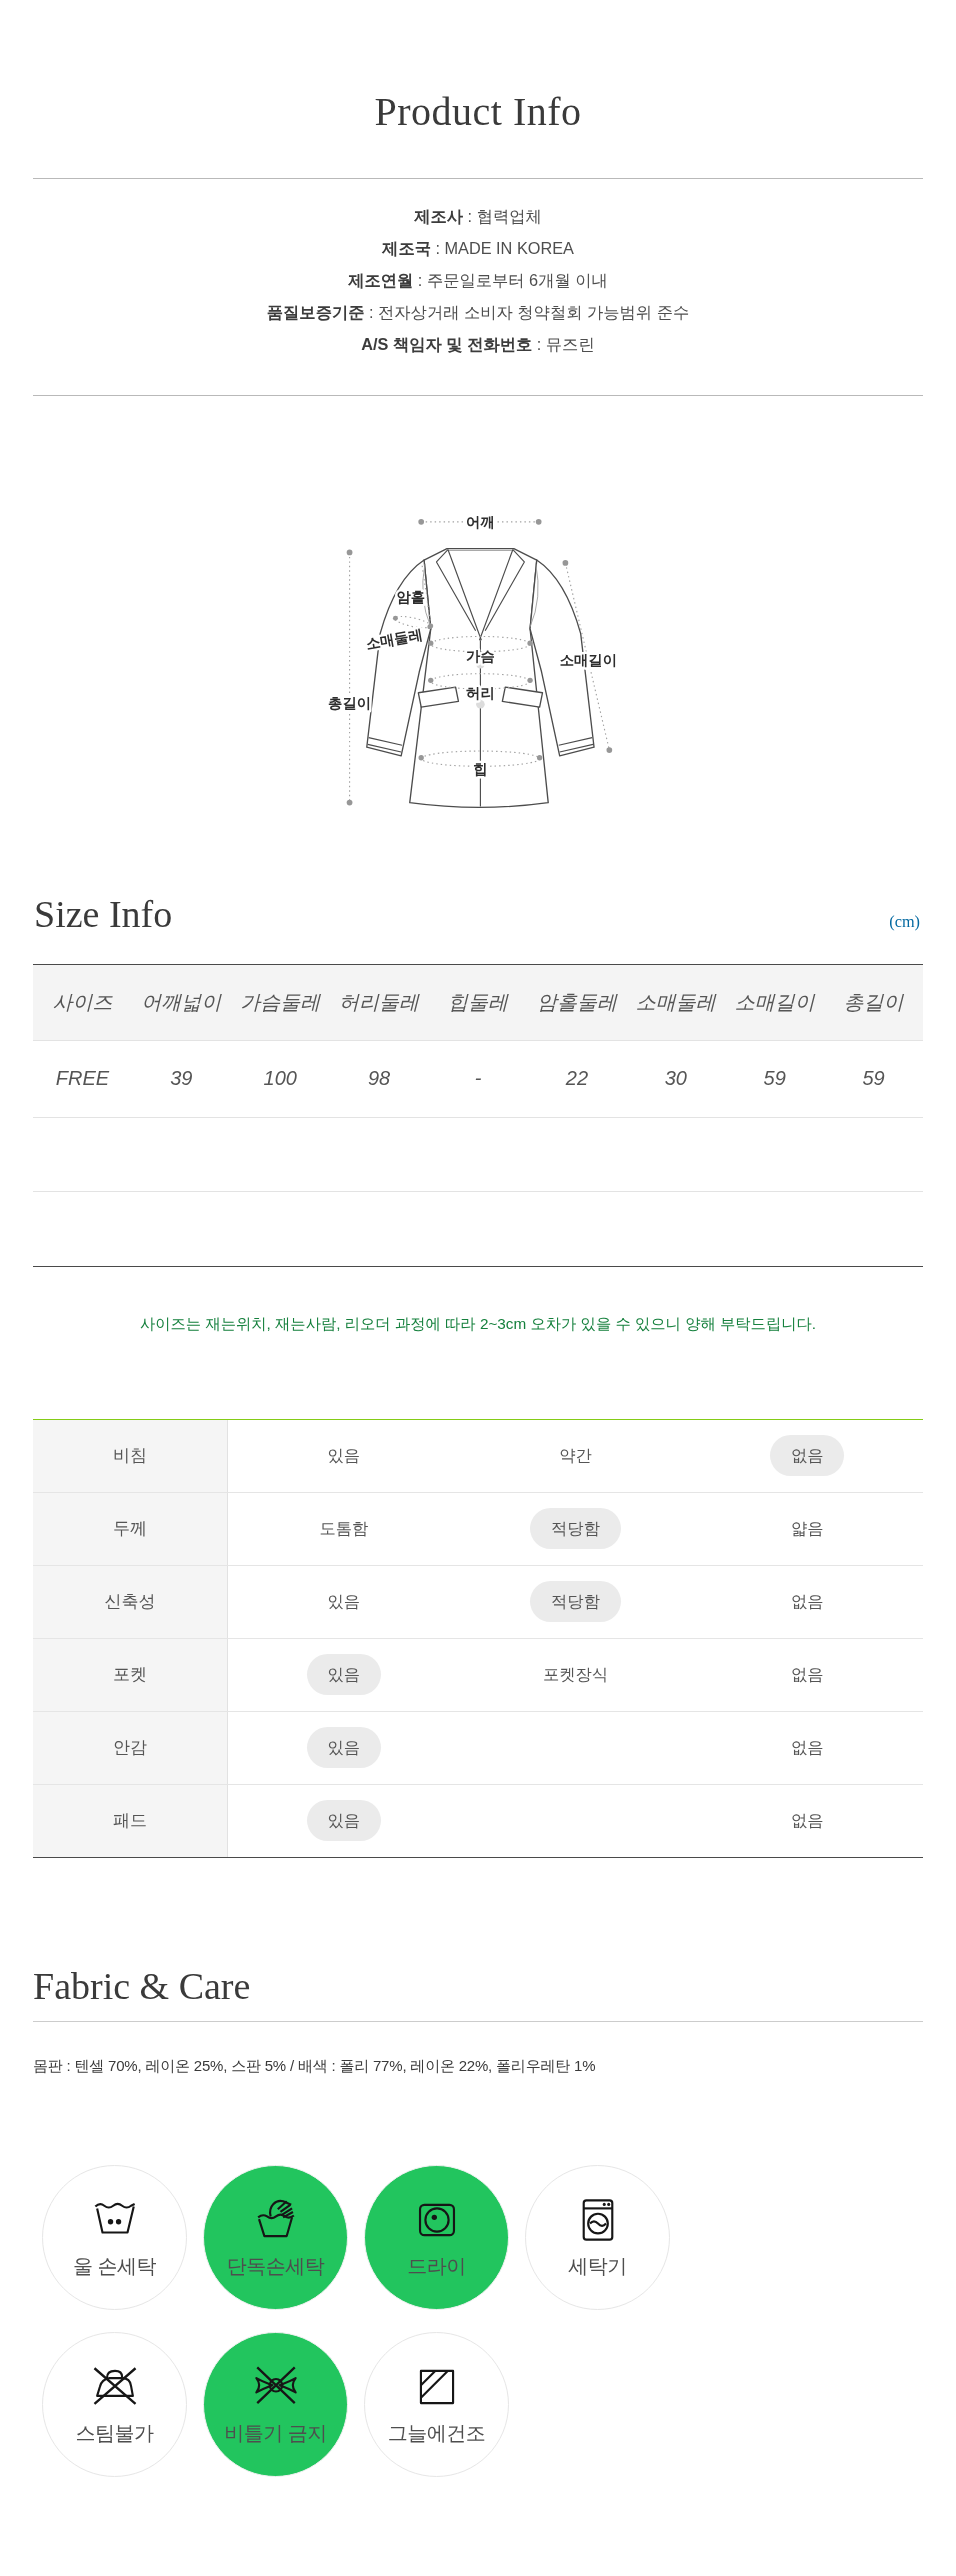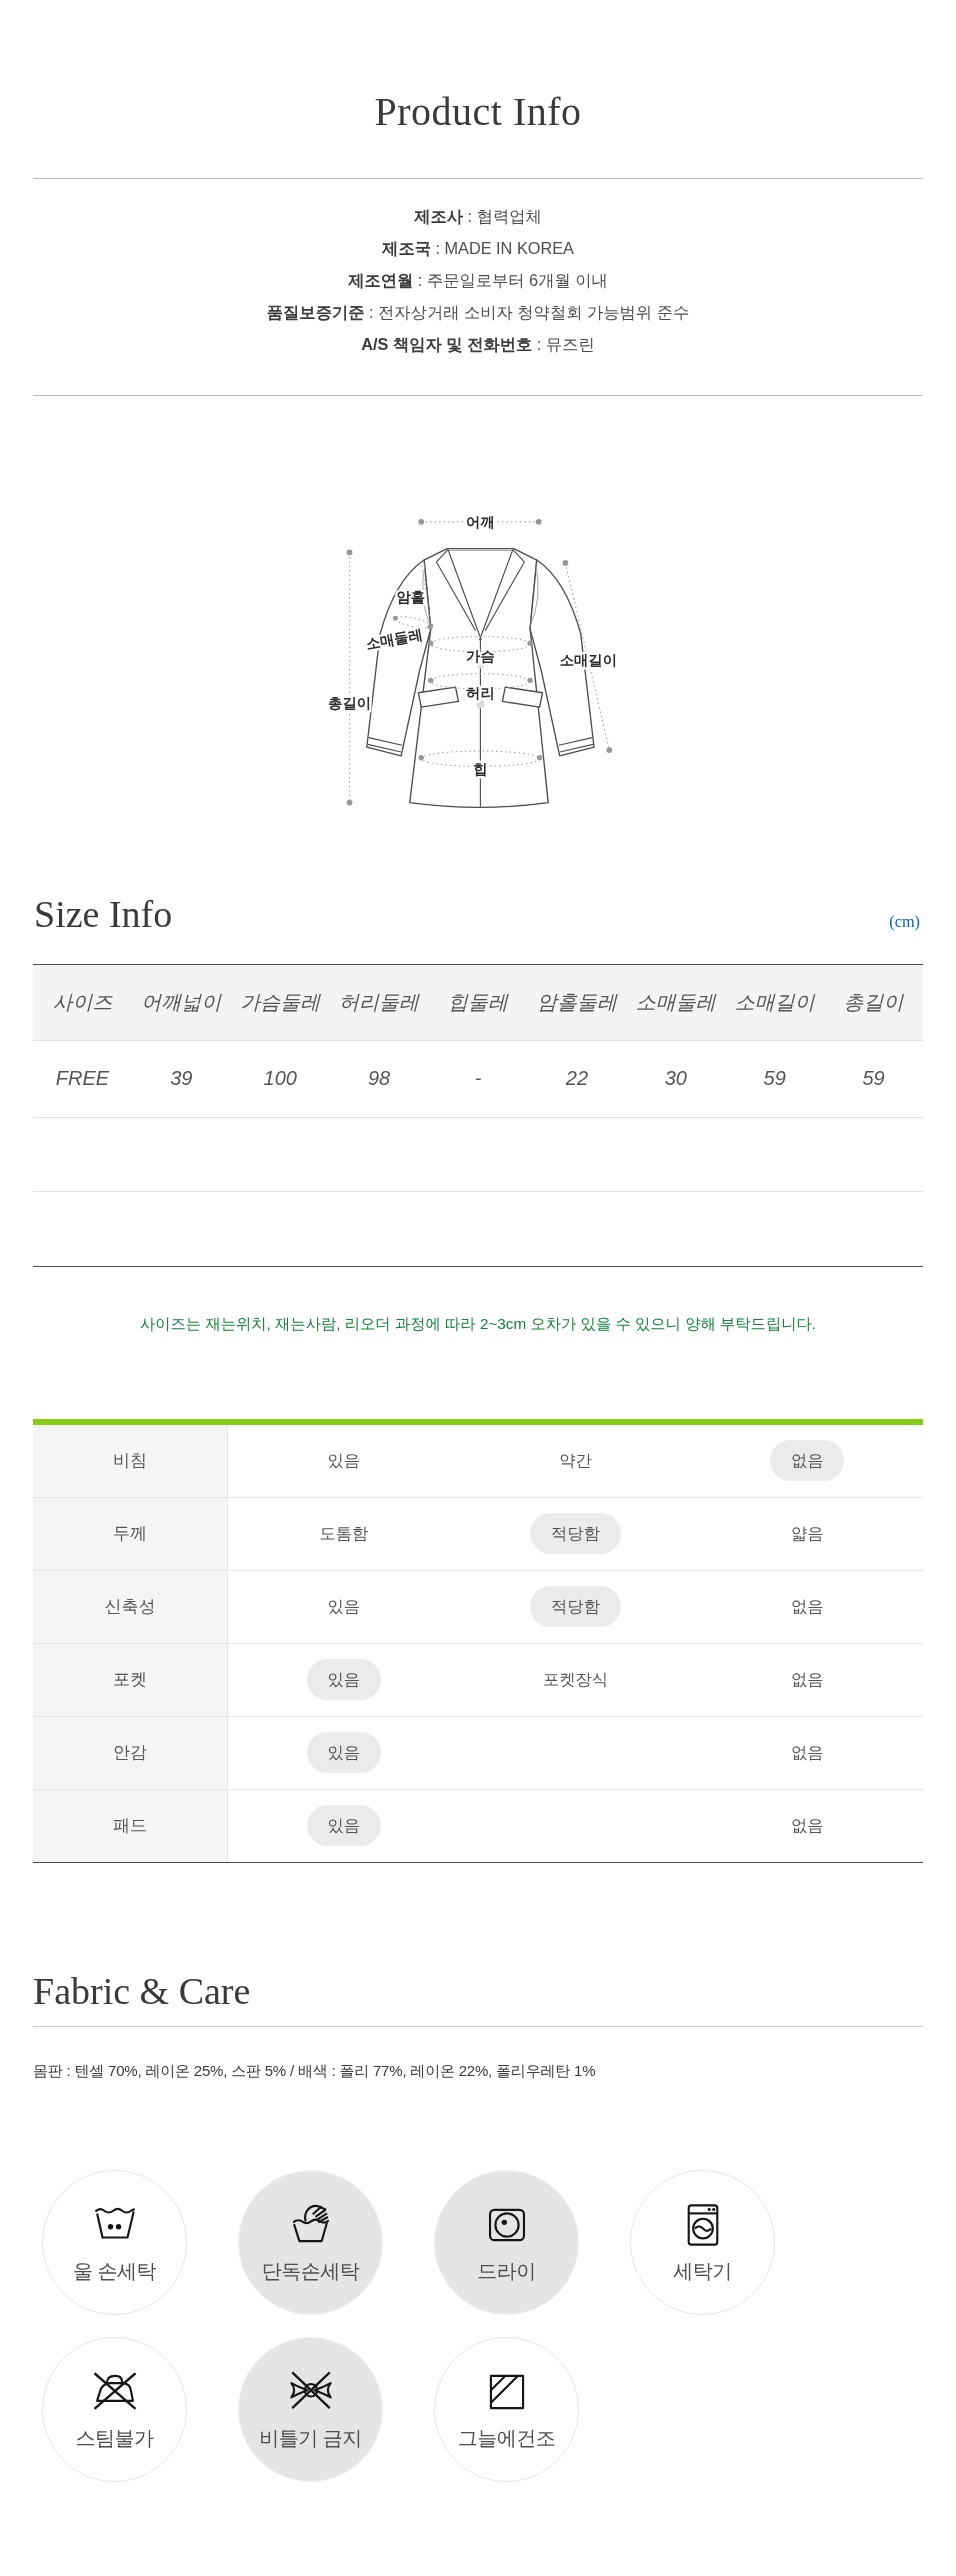--- a/index.html
+++ b/index.html
@@ -34,41 +34,41 @@
   .size-table{margin:27px 33px 0;border-top:1.9px solid #4a4a4a;border-bottom:1.9px solid #4a4a4a;}
   .size-table .tr{display:flex;}
   .size-table .tr.head{background:#f4f4f4;height:75px;}
   .size-table .tr.data{height:76px;border-top:1px solid #e3e3e3;}
   .size-table .tr.empty1{height:73px;border-top:1px solid #e3e3e3;}
   .size-table .tr.empty2{height:74px;border-top:1px solid #e3e3e3;}
   .size-table .cell{flex:1;display:flex;align-items:center;justify-content:center;font-size:20px;color:#555;font-style:italic;}
   .size-note{margin-top:48px;text-align:center;font-size:15.3px;color:#15803d;line-height:18px;}
 
   
-  .props{margin:86px 33px 0;border-top:6px solid #84cc16;border-bottom:1.9px solid #4a4a4a;}
+  .props{margin:86px 33px 0;border-top:1px solid #84cc16;border-bottom:1.9px solid #4a4a4a;}
   .prow{display:flex;height:72px;}
   .prow + .prow{border-top:1px solid #e5e5e5;}
   .plabel{width:195px;background:#f5f5f5;border-right:1px solid #e2e2e2;box-sizing:border-box;
     display:flex;align-items:center;justify-content:center;font-size:17px;color:#555;}
   .popt{flex:1;display:flex;align-items:center;justify-content:center;font-size:16.3px;color:#555;}
   .popt span{padding:9.6px 21px;border-radius:21px;}
   .popt span[data-selected="true"]{background:#ebebeb;}
 
   
   .fc-title{margin:105px 33px 0;font-family:"Liberation Serif",serif;font-size:38px;line-height:46px;
     font-weight:400;color:#3a3a3a;}
   #sep3{margin-top:12.4px;border-top:1px solid #ccc;}
   .fabric{margin:32px 33px 0;font-size:15px;line-height:23px;font-weight:500;color:#3a3a3a;letter-spacing:-0.2px;}
 
   .care{margin:88px 0 0 42px;}
-  .care-row{display:flex;gap:51px;}
+  .care-row{display:flex;gap:16px;}
   .care-row + .care-row{margin-top:22px;}
   .circle{width:145px;height:145px;border-radius:50%;border:1px solid #e6e6e6;box-sizing:border-box;
     display:flex;flex-direction:column;align-items:center;padding-top:29px;background:#fff;}
-  .circle[data-gray="true"]{background:#e5e5e5;border-color:#f1f1f1;}
+  .circle[data-gray="true"]{background:#22c55e;border-color:#f1f1f1;}
   .circle svg{width:50px;height:50px;}
   .care-ic{stroke:#161616;stroke-width:2.4;fill:none;stroke-linejoin:round;}
   .care-x{stroke:#161616;stroke-width:2.6;fill:none;}
   .care-fill{fill:#161616;stroke:none;}
   .care-label{margin-top:8.6px;font-size:20px;color:#4e4e4e;letter-spacing:-0.5px;}
 
   .bottom-spacer{height:102px;}
 </style>
 </head>
 <body>

